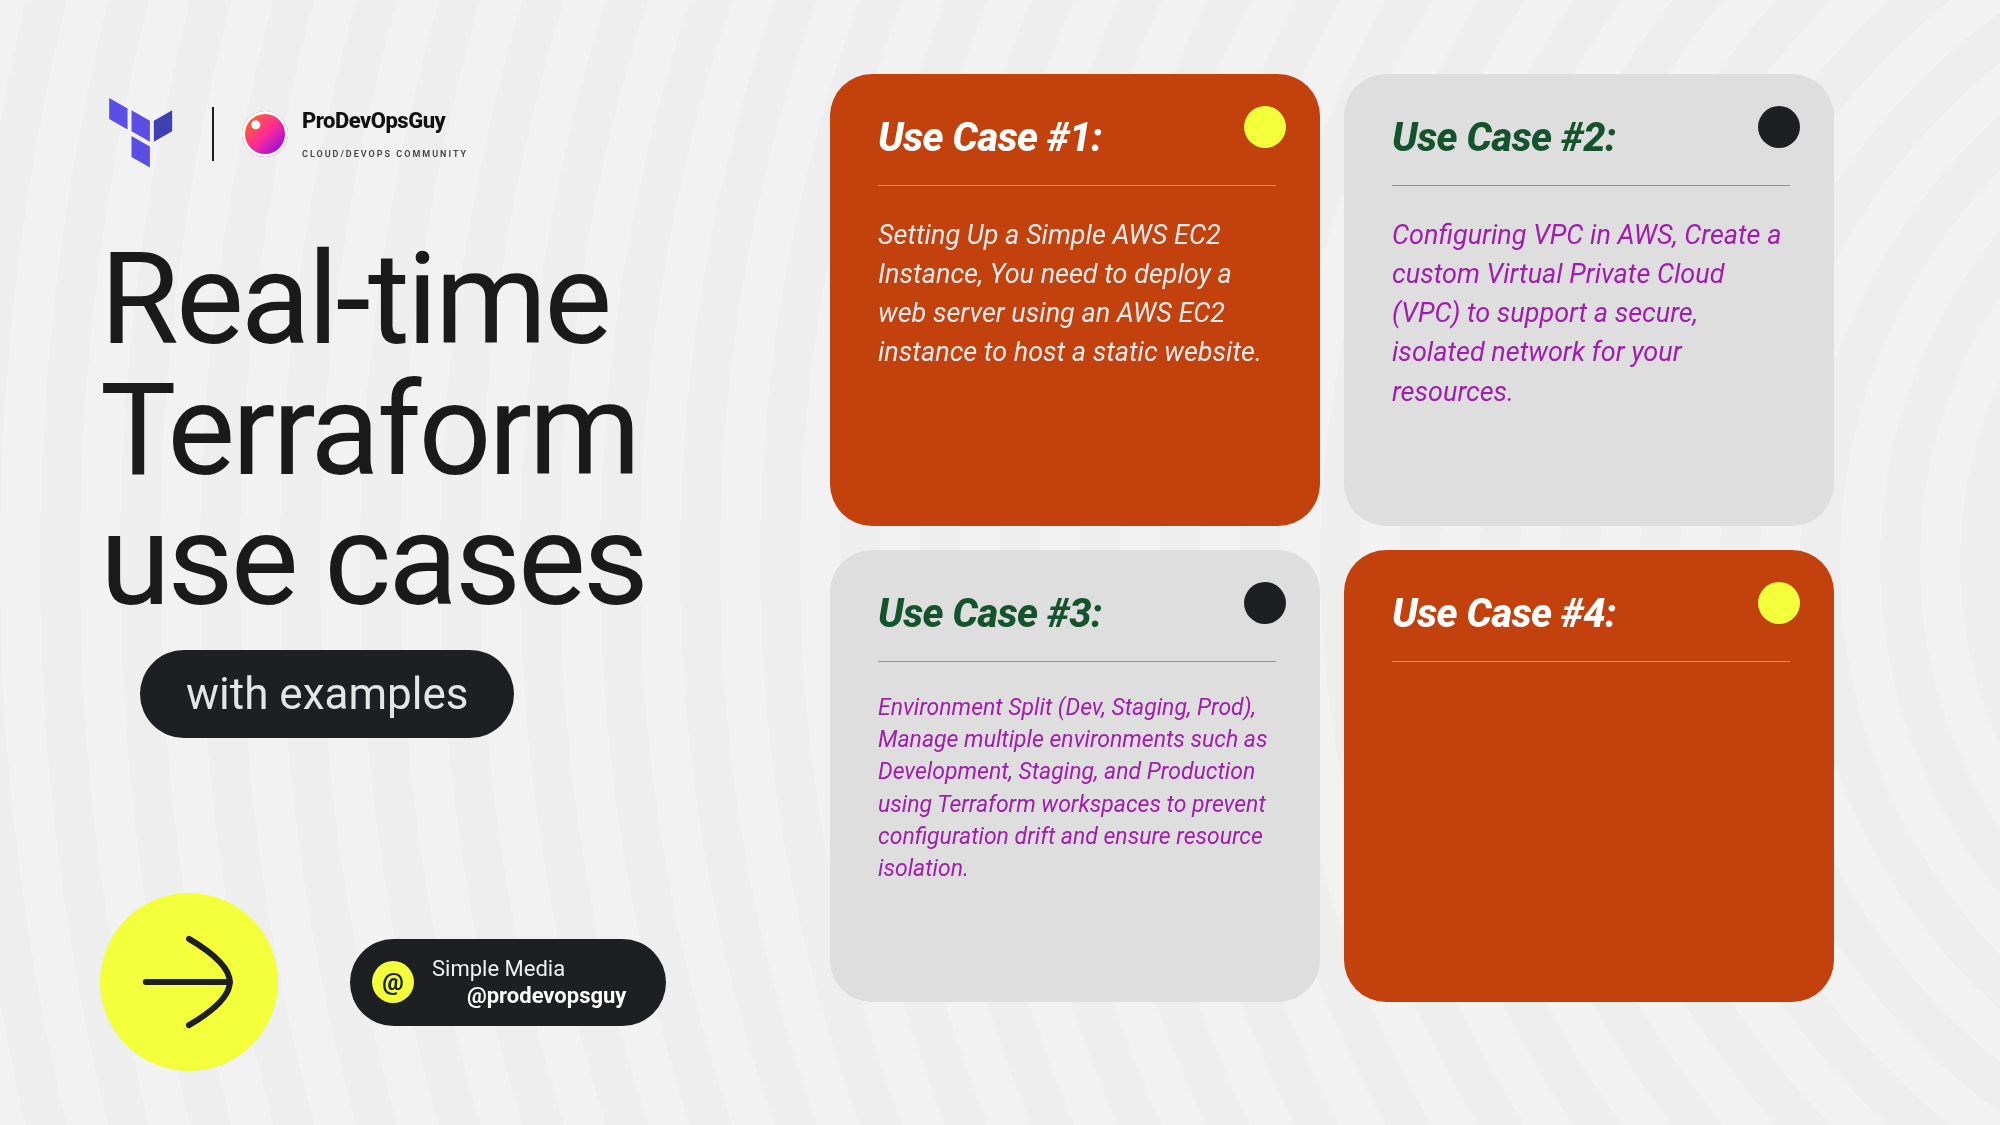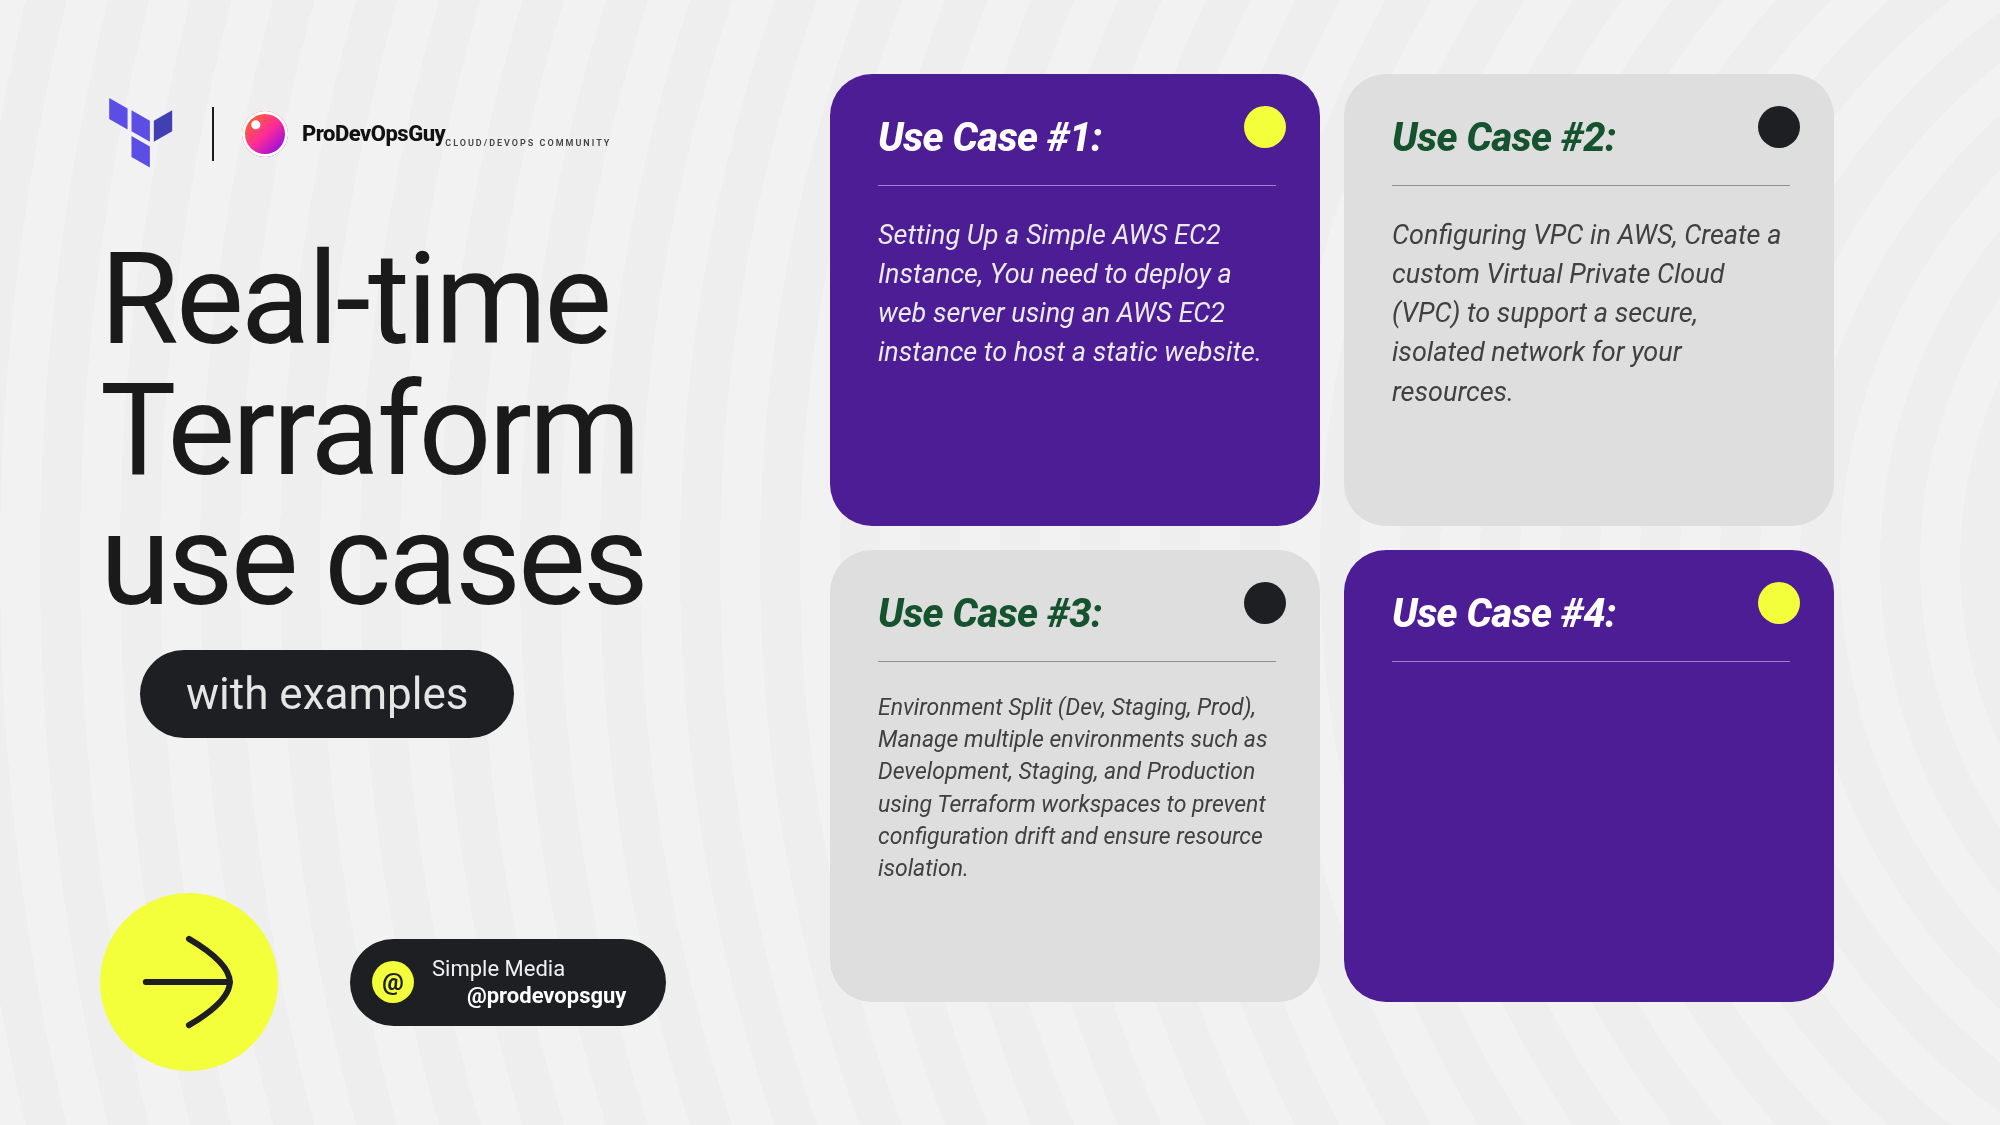--- a/index.html
+++ b/index.html
@@ -36,21 +36,21 @@
   }
   .brand-block {
     display: flex; align-items: center; gap: 14px;
   }
   .brand-circle {
     width: 46px; height: 46px; border-radius: 50%;
     background: radial-gradient(circle at 30% 30%, #fff 0 4px, transparent 5px),
                 linear-gradient(135deg,#ff7a00,#ff2d95,#6a00ff);
     box-shadow: inset 0 0 0 3px #fff;
   }
-  .brand-text { display:flex; flex-direction:row; line-height:1;align-items:center; }
+  .brand-text { display:flex; flex-direction:column; line-height:1; }
   .brand-name { font-weight:800; font-size:22px; color:#111; letter-spacing:-0.5px;}
   .brand-sub  { font-size:9px; letter-spacing:2px; color:#444; margin-top:18px; font-weight:600;}
   .headline {
     margin-top: 56px;
     font-size: 128px;
     line-height: 1.02;
     letter-spacing: -3px;
     font-weight: 400;
     color: #1a1a1a;
   }
@@ -108,21 +108,21 @@
     grid-template-rows: 452px minmax(452px,auto);
     gap: 24px 24px;
     align-content: start;
   }
   .card {
     border-radius: 42px;
     padding: 40px 44px 40px 48px;
     position: relative;
     font-style: italic;
   }
-  .card.dark  { background:#4c1d95; color:#fff; }
+  .card.dark  { background:#c2410c; color:#fff; }
   .card.light { background:#dedede; color:#2b2b2b; }
   .card .dot {
     position:absolute; top:32px; right:34px;
     width:42px; height:42px; border-radius:50%;
   }
   .card.dark  .dot { background:#f2ff3a; }
   .card.light .dot { background:#1e1f22; }
   .card h3 {
     font-size: 40px;
     font-weight: 800;
@@ -136,21 +136,21 @@
   }
   .card.dark  hr { background: rgba(255,255,255,0.45);}
   .card.light hr { background: rgba(0,0,0,0.35);}
   .card p {
     font-size: 27px;
     line-height: 1.45;
     font-style: italic;
     font-weight: 400;
   }
   .card.dark p  { color:#eaeaea; }
-  .card.light p { color:#404040; }
+  .card.light p { color:#a21caf; }
   .card.light h3 { color:#14532d;}
   
   .card.small p { font-size:23px; line-height:1.4; }
 </style>
 </head>
 <body>
 
 <div class="slide">
 
   <div class="left">

